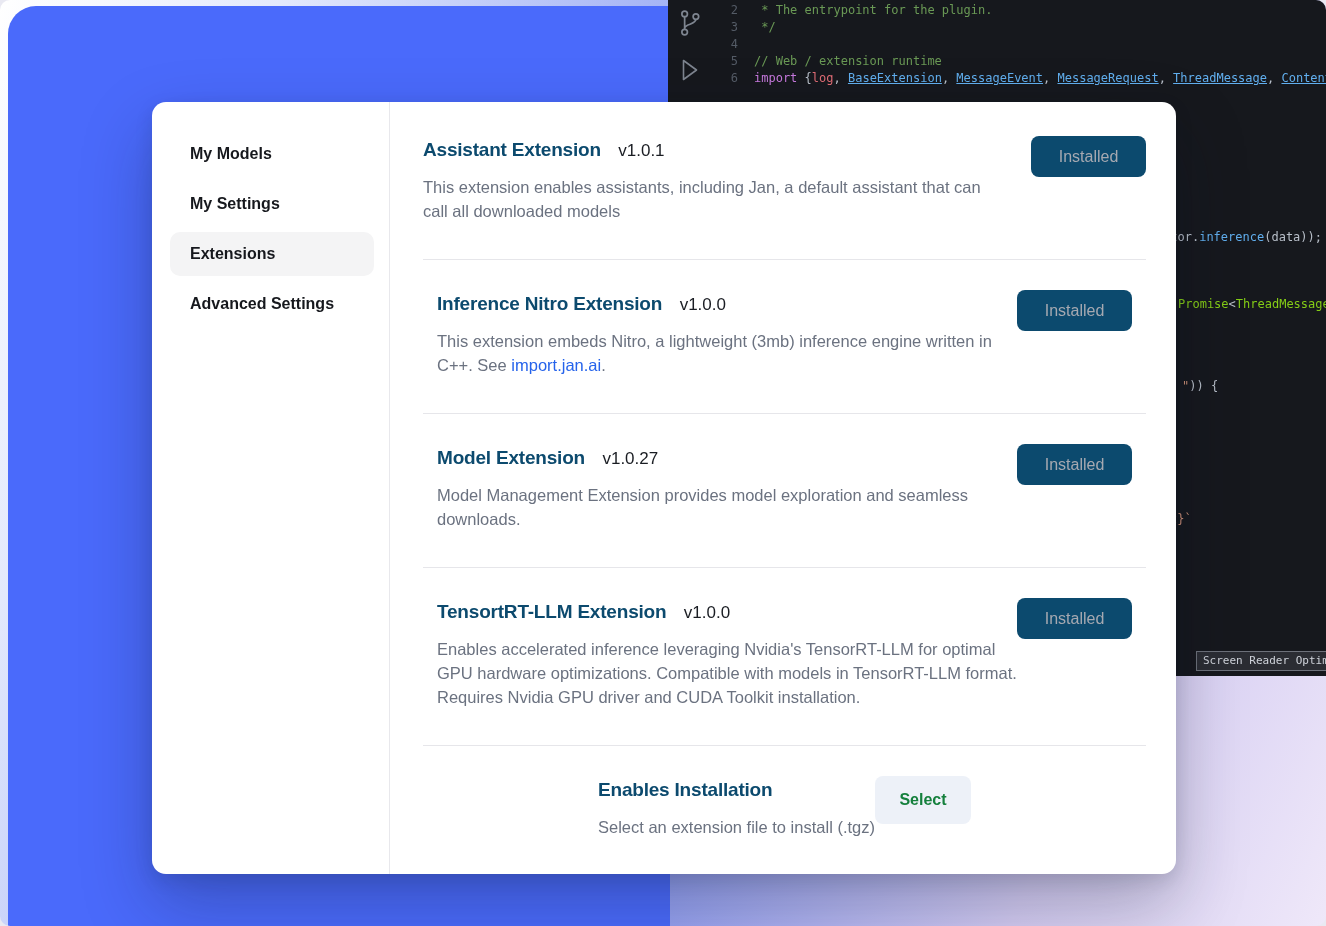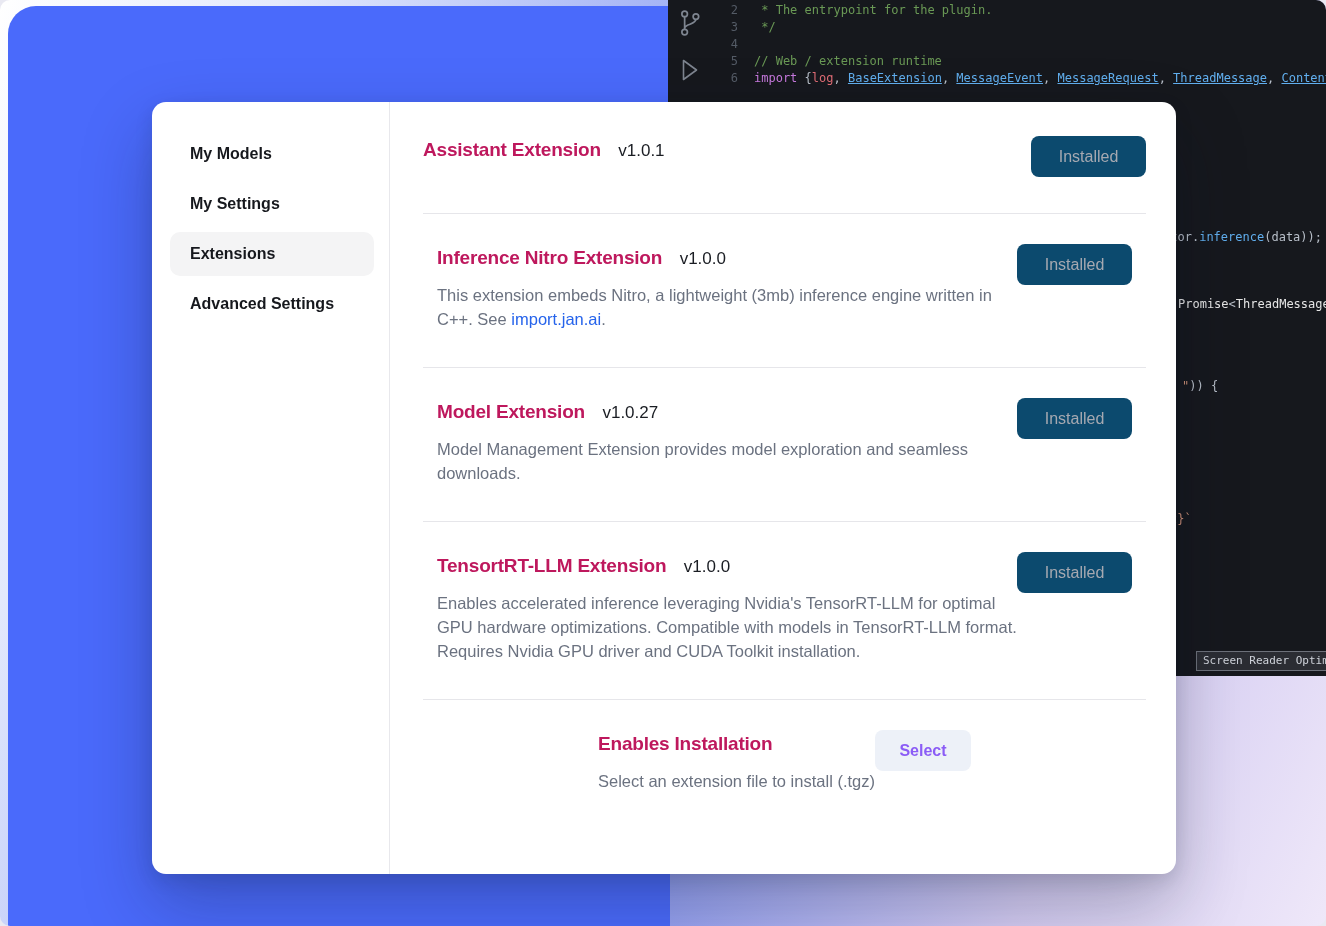--- a/index.html
+++ b/index.html
@@ -39,21 +39,21 @@
   .frag-2 { top:296px; left:510px; }
   .frag-3 { top:378px; left:514px; }
   .frag-4 { top:511px; left:502px; }
 
   .tk-comment { color:#6a9955; }
   .tk-kw      { color:#c678dd; }
   .tk-var     { color:#e06c75; }
   .tk-type    { color:#61afef; text-decoration:underline; }
   .tk-p       { color:#b8bfc9; }
   .tk-fn      { color:#61afef; }
-  .tk-teal    { color:#e5e5e5; }
+  .tk-teal    { color:#84cc16; }
   .tk-str     { color:#ce9178; }
 
   .status-left {
     position:absolute; left:508px; top:688px; font-size:10px; color:#9da5b4;
   }
   .sr-box {
     position:absolute; left:528px; top:651px; width:140px; height:20px;
     background:#2b2d33; border:1px solid #6d717a; color:#cfd3da;
     font-size:11px; line-height:18px; padding:0 6px; white-space:nowrap; overflow:hidden;
   }
@@ -69,33 +69,33 @@
   .nav-item {
     height:44px; display:flex; align-items:center; padding:0 20px; margin-bottom:6px;
     border-radius:10px; font-size:16px; font-weight:700; color:#16181d; cursor:pointer;
   }
   .nav-item.active { background:#f4f4f5; }
 
   .content { flex:1; padding:34px 30px 0 33px; }
   .ext-row { display:flex; align-items:flex-start; justify-content:space-between; }
   .ext-row.padded { padding-top:30px;justify-content:center; }
   .ext-title-line { line-height:28px; }
-  .ext-name { font-size:19px; font-weight:700; color:#be185d; letter-spacing:-.2px; }
+  .ext-name { font-size:19px; font-weight:700; color:#0c4a6e; letter-spacing:-.2px; }
   .ext-version { font-size:17px; color:#1a1d23; margin-left:13px; }
   .ext-desc { margin:10px 0 0; font-size:16.5px; line-height:24px; color:#6b7280; max-width:580px; }
   .ext-desc a { color:#2563eb; text-decoration:none; cursor:pointer; }
   hr.sep { border:none; border-top:1px solid #e6e6ea; margin:36px 0 0; }
 
   .btn-installed {
     min-width:115px; height:41px; background:#0c4a6e; border:none; border-radius:8px;
     color:#a6a9b1; font-size:16px; font-weight:500; font-family:inherit; cursor:default;
   }
   .btn-select {
-    min-width:96px; height:41px; background:#edf1f8; border:none; border-radius:8px;
-    color:#8b5cf6; font-size:16px; font-weight:700; font-family:inherit; cursor:pointer;
+    min-width:96px; height:48px; background:#edf1f8; border:none; border-radius:8px;
+    color:#15803d; font-size:16px; font-weight:700; font-family:inherit; cursor:pointer;
   }
 </style>
 </head>
 <body>
 
 <div class="stage">
 
   <div class="blue-panel"></div>
 
   <div class="editor">
@@ -165,20 +165,21 @@
     </aside>
 
     <main class="content">
 
       <div class="ext-row">
         <div>
           <div class="ext-title-line">
             <span class="ext-name">Assistant Extension</span>
             <span class="ext-version">v1.0.1</span>
           </div>
+          <p class="ext-desc">This extension enables assistants, including Jan, a default assistant that can call all downloaded models</p>
         </div>
         <button class="btn-installed">Installed</button>
       </div>
       <hr class="sep">
 
       <div class="ext-row padded">
         <div>
           <div class="ext-title-line">
             <span class="ext-name">Inference Nitro Extension</span>
             <span class="ext-version">v1.0.0</span>

